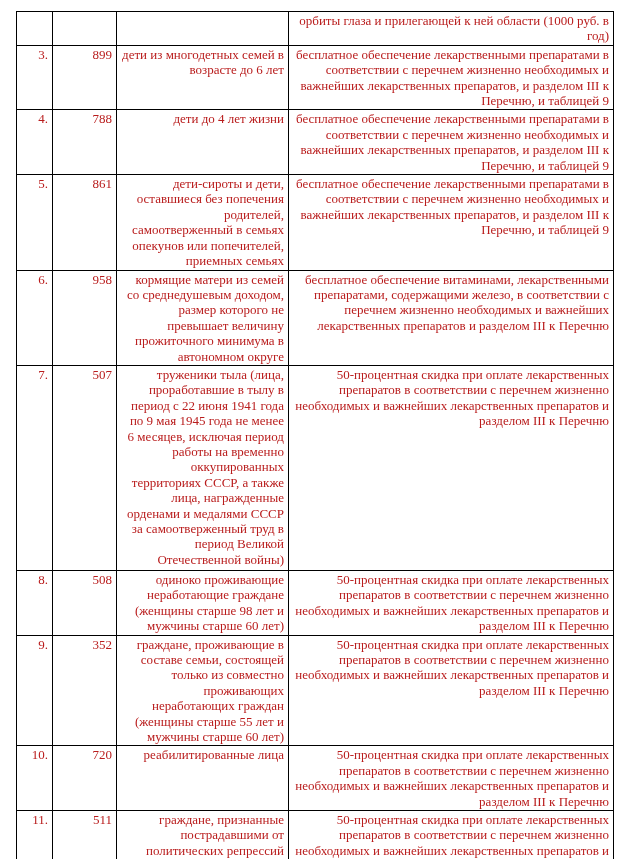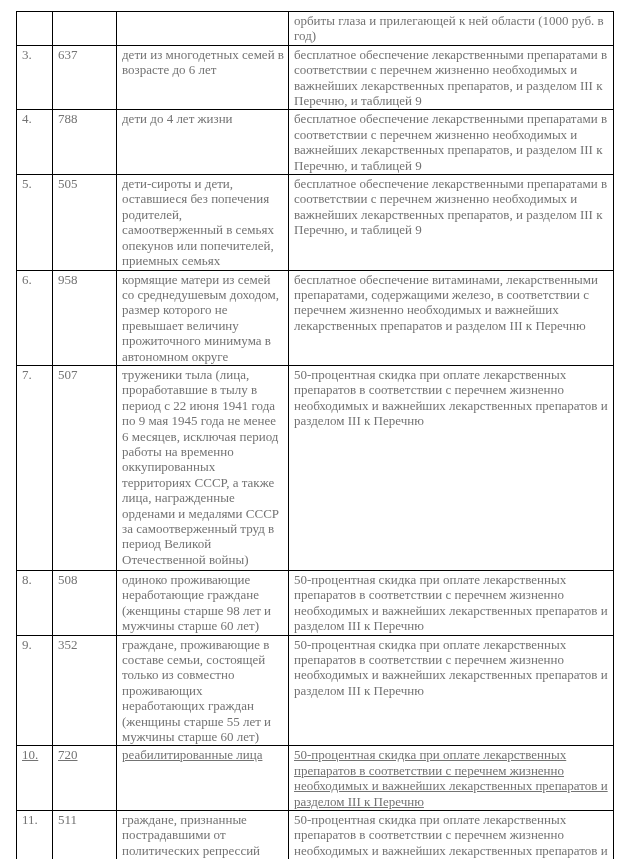--- a/index.html
+++ b/index.html
@@ -9,21 +9,22 @@
     width: 628px;
     height: 859px;
     overflow: hidden;
   }
   .page {
     position: relative;
     width: 628px;
     height: 859px;
     background: #ffffff;
     font-family: "Liberation Serif", "DejaVu Serif", serif;
-    color: #737373;
+    color: #b91c1c;
+    text-align: right;
   }
   table.benefits-table {
     position: absolute;
     left: 16px;
     top: 11px;
     width: 597px;
     border-collapse: collapse;
     table-layout: fixed;
     font-size: 13px;
     line-height: 15.4px;
@@ -40,21 +41,21 @@
   col.c3 { width: 172px; }
   col.c4 { width: 325px; }
   tr.h30  { height: 30px; }
   tr.h62  { height: 62px; }
   tr.h59  { height: 59px; }
   tr.h93  { height: 93px; }
   tr.h92  { height: 92px; }
   tr.h205 { height: 205px; }
   tr.h61  { height: 61px; }
   tr.h109 { height: 109px; }
-  tr.h63  { height: 63px; text-decoration: underline; }
+  tr.h63  { height: 63px; }
   tr.h65  { height: 65px; }
 </style>
 </head>
 <body>
 
 <div class="page">
   <table class="benefits-table">
     <colgroup>
       <col class="c1">
         <col class="c2">
@@ -63,33 +64,33 @@
     </colgroup>
     <tbody>
       <tr class="h30">
         <td></td>
         <td></td>
         <td></td>
         <td>орбиты глаза и прилегающей к ней области (1000 руб. в год)</td>
       </tr>
       <tr class="h62">
         <td>3.</td>
-        <td>637</td>
+        <td>899</td>
         <td>дети из многодетных семей в возрасте до 6 лет</td>
         <td>бесплатное обеспечение лекарственными препаратами в соответствии с перечнем жизненно необходимых и важнейших лекарственных препаратов, и разделом III к Перечню, и таблицей 9</td>
       </tr>
       <tr class="h59">
         <td>4.</td>
         <td>788</td>
         <td>дети до 4 лет жизни</td>
         <td>бесплатное обеспечение лекарственными препаратами в соответствии с перечнем жизненно необходимых и важнейших лекарственных препаратов, и разделом III к Перечню, и таблицей 9</td>
       </tr>
       <tr class="h93">
         <td>5.</td>
-        <td>505</td>
+        <td>861</td>
         <td>дети-сироты и дети, оставшиеся без попечения родителей, самоотверженный в семьях опекунов или попечителей, приемных семьях</td>
         <td>бесплатное обеспечение лекарственными препаратами в соответствии с перечнем жизненно необходимых и важнейших лекарственных препаратов, и разделом III к Перечню, и таблицей 9</td>
       </tr>
       <tr class="h92">
         <td>6.</td>
         <td>958</td>
         <td>кормящие матери из семей со среднедушевым доходом, размер которого не превышает величину прожиточного минимума в автономном округе</td>
         <td>бесплатное обеспечение витаминами, лекарственными препаратами, содержащими железо, в соответствии с перечнем жизненно необходимых и важнейших лекарственных препаратов и разделом III к Перечню</td>
       </tr>
       <tr class="h205">

